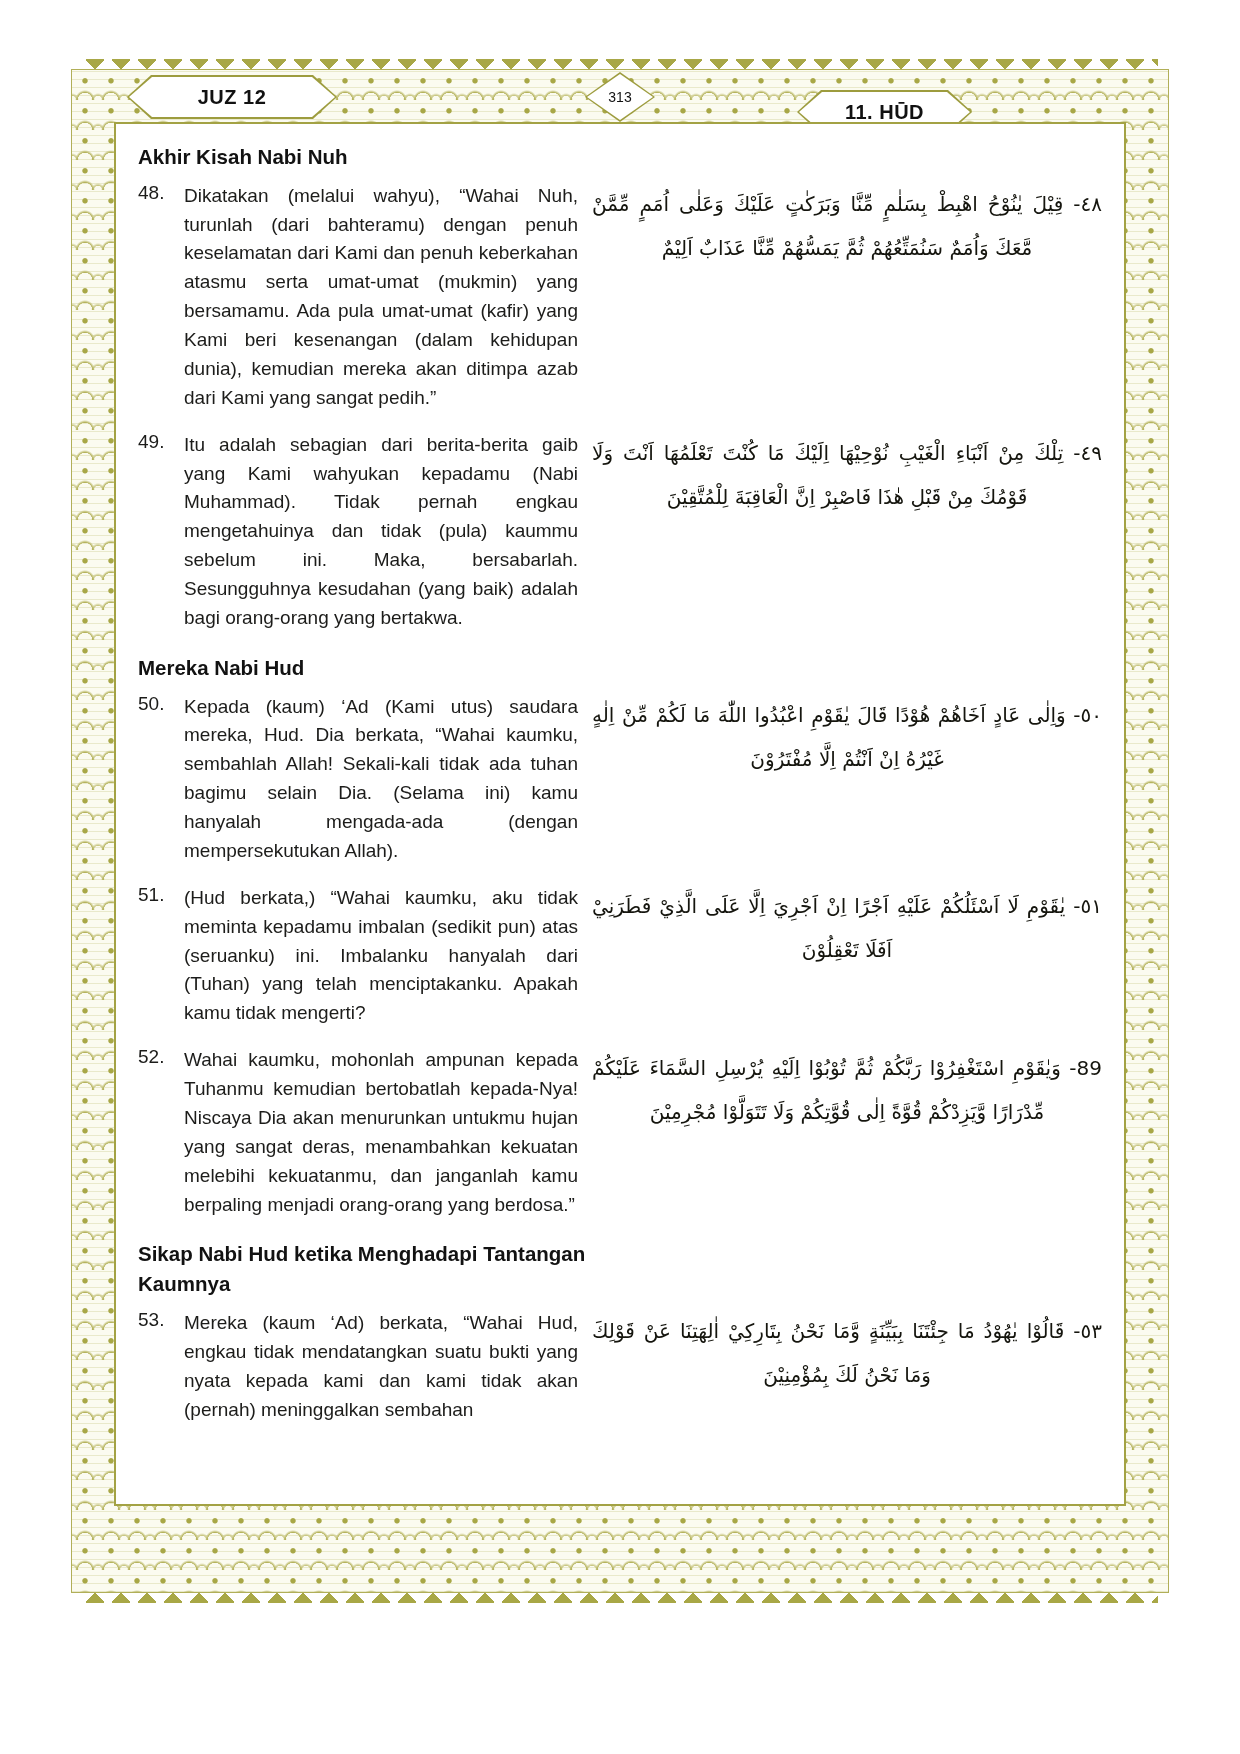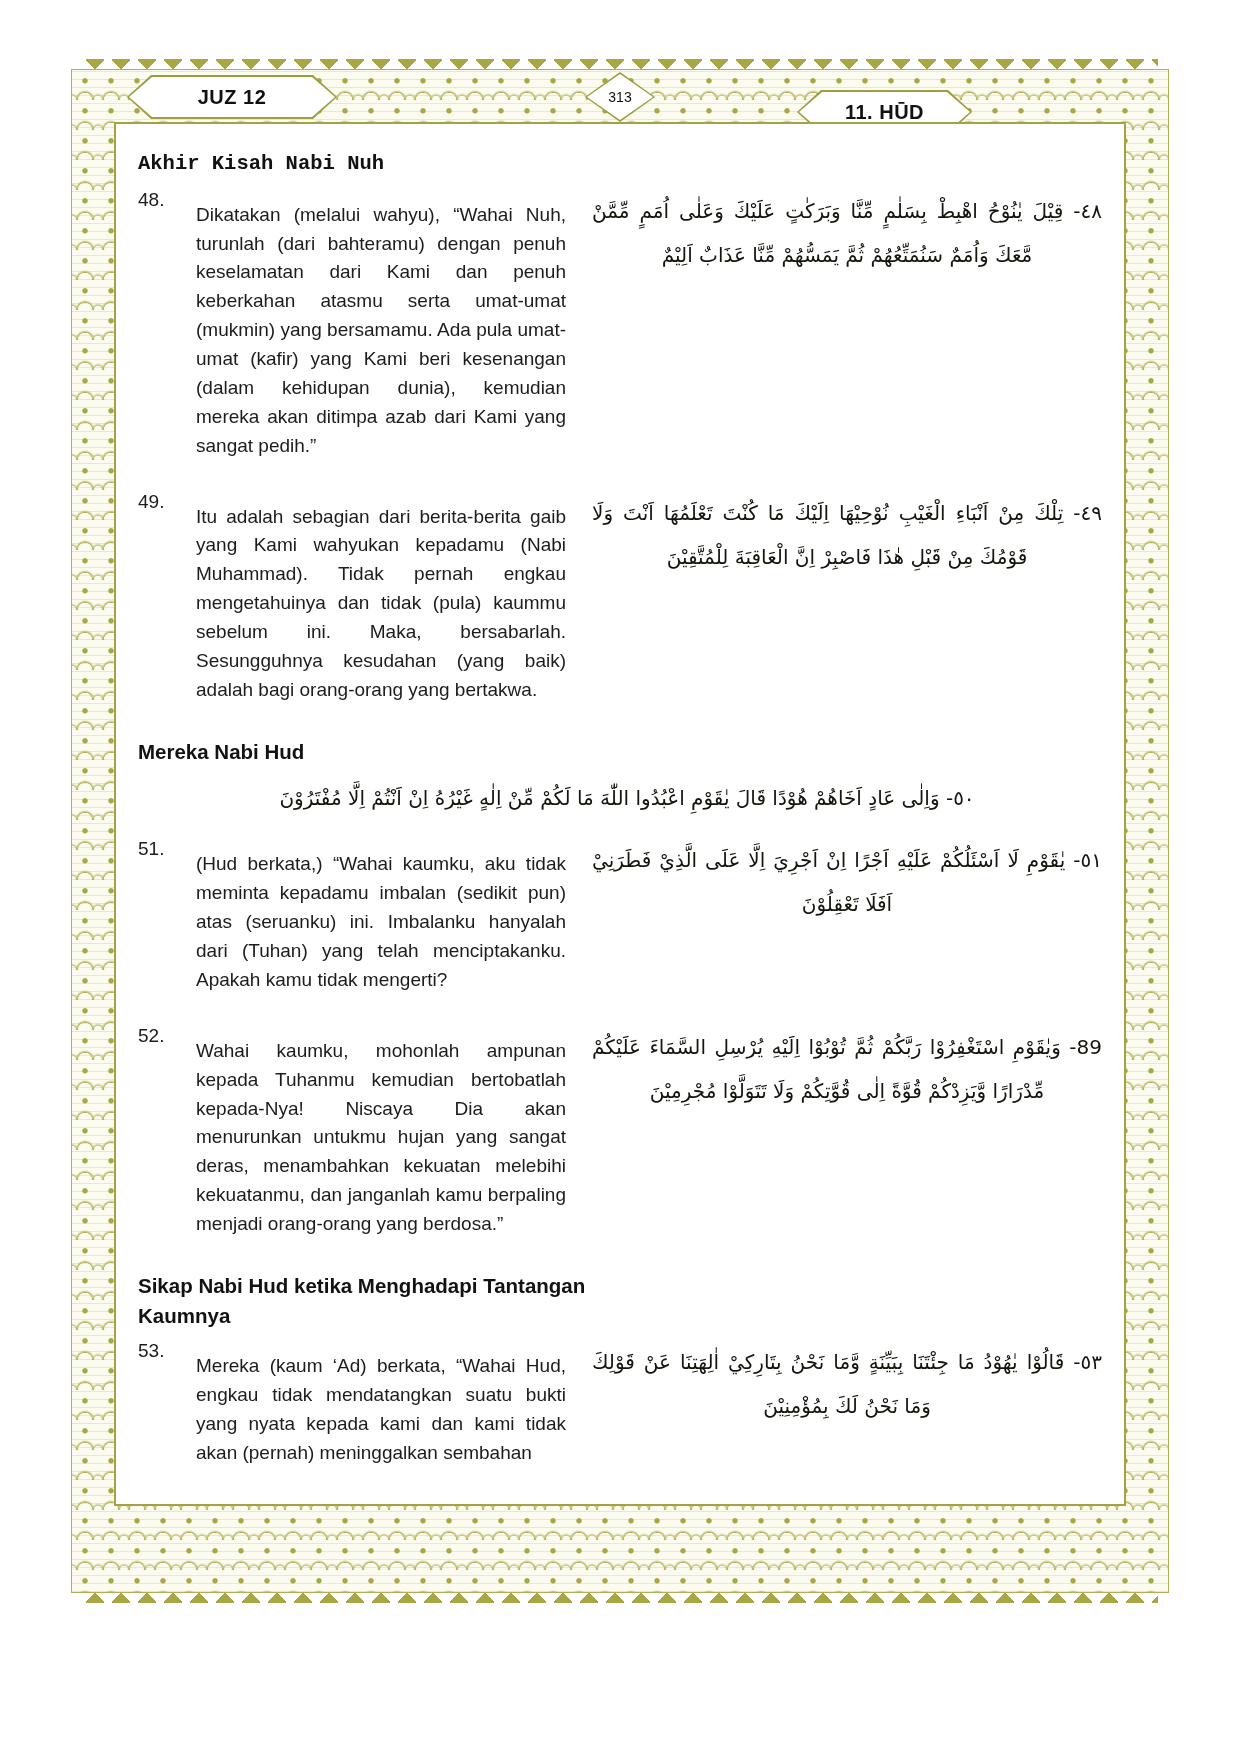--- a/index.html
+++ b/index.html
@@ -43,25 +43,25 @@
   .badge-surah{right:196px;width:175px;margin-top:15px;}
   .diamond{position:absolute;top:2px;left:calc(50% - 35px);width:70px;height:50px;
     display:flex;align-items:center;justify-content:center;}
   .diamond .shp{position:absolute;inset:0;background:#9d9c3e;
     clip-path:polygon(50% 0,100% 50%,50% 100%,0 50%);}
   .diamond .shp-in{position:absolute;inset:2px;background:#ffffff;
     clip-path:polygon(50% 0,100% 50%,50% 100%,0 50%);}
   .diamond .lbl{position:relative;font-size:14px;font-weight:400;color:#111;}
   
   .heading{font-size:20.5px;font-weight:700;color:#121212;margin:20px 0 10px 0;line-height:1.45;max-width:460px;}
-  .heading.first{margin-top:9px;font-family:Liberation Mono, monospace;}
+  .heading.first{margin-top:2px;}
   .verse{display:flex;align-items:flex-start;margin-bottom:18px;}
   .trans{position:relative;flex:0 0 440px;padding-left:46px;box-sizing:border-box;}
   .vnum{position:absolute;left:0;top:0;font-size:19px;}
-  .vtext{margin:12px;font-size:19px;line-height:1.52;text-align:justify;}
+  .vtext{margin:0;font-size:19px;line-height:1.52;text-align:justify;}
   .arabic{
     flex:1 1 auto;direction:rtl;padding:0 6px 0 14px;
     font-family:"DejaVu Sans",sans-serif;font-size:20px;line-height:2.2;
     text-align:justify;text-align-last:center;color:#15150e;
   }
 </style>
 </head>
 <body>
 
 <div class="frame">
@@ -100,20 +100,24 @@
       <div class="trans">
         <span class="vnum">49.</span>
         <p class="vtext">Itu adalah sebagian dari berita-berita gaib yang Kami wahyukan kepadamu (Nabi Muhammad). Tidak pernah engkau mengetahuinya dan tidak (pula) kaummu sebelum ini. Maka, bersabarlah. Sesungguhnya kesudahan (yang baik) adalah bagi orang-orang yang bertakwa.</p>
       </div>
       <div class="arabic" dir="rtl" lang="ar">٤٩- تِلْكَ مِنْ اَنْبَاءِ الْغَيْبِ نُوْحِيْهَا اِلَيْكَ مَا كُنْتَ تَعْلَمُهَا اَنْتَ وَلَا قَوْمُكَ مِنْ قَبْلِ هٰذَا فَاصْبِرْ اِنَّ الْعَاقِبَةَ لِلْمُتَّقِيْنَ</div>
     </div>
 
     <h2 class="heading">Mereka Nabi Hud</h2>
 
     <div class="verse">
+      <div class="trans">
+        <span class="vnum">50.</span>
+        <p class="vtext">Kepada (kaum) ‘Ad (Kami utus) saudara mereka, Hud. Dia berkata, “Wahai kaumku, sembahlah Allah! Sekali-kali tidak ada tuhan bagimu selain Dia. (Selama ini) kamu hanyalah mengada-ada (dengan mempersekutukan Allah).</p>
+      </div>
       <div class="arabic" dir="rtl" lang="ar">٥٠- وَاِلٰى عَادٍ اَخَاهُمْ هُوْدًا قَالَ يٰقَوْمِ اعْبُدُوا اللّٰهَ مَا لَكُمْ مِّنْ اِلٰهٍ غَيْرُهُ اِنْ اَنْتُمْ اِلَّا مُفْتَرُوْنَ</div>
     </div>
 
     <div class="verse">
       <div class="trans">
         <span class="vnum">51.</span>
         <p class="vtext">(Hud berkata,) “Wahai kaumku, aku tidak meminta kepadamu imbalan (sedikit pun) atas (seruanku) ini. Imbalanku hanyalah dari (Tuhan) yang telah menciptakanku. Apakah kamu tidak mengerti?</p>
       </div>
       <div class="arabic" dir="rtl" lang="ar">٥١- يٰقَوْمِ لَا اَسْئَلُكُمْ عَلَيْهِ اَجْرًا اِنْ اَجْرِيَ اِلَّا عَلَى الَّذِيْ فَطَرَنِيْ اَفَلَا تَعْقِلُوْنَ</div>
     </div>

